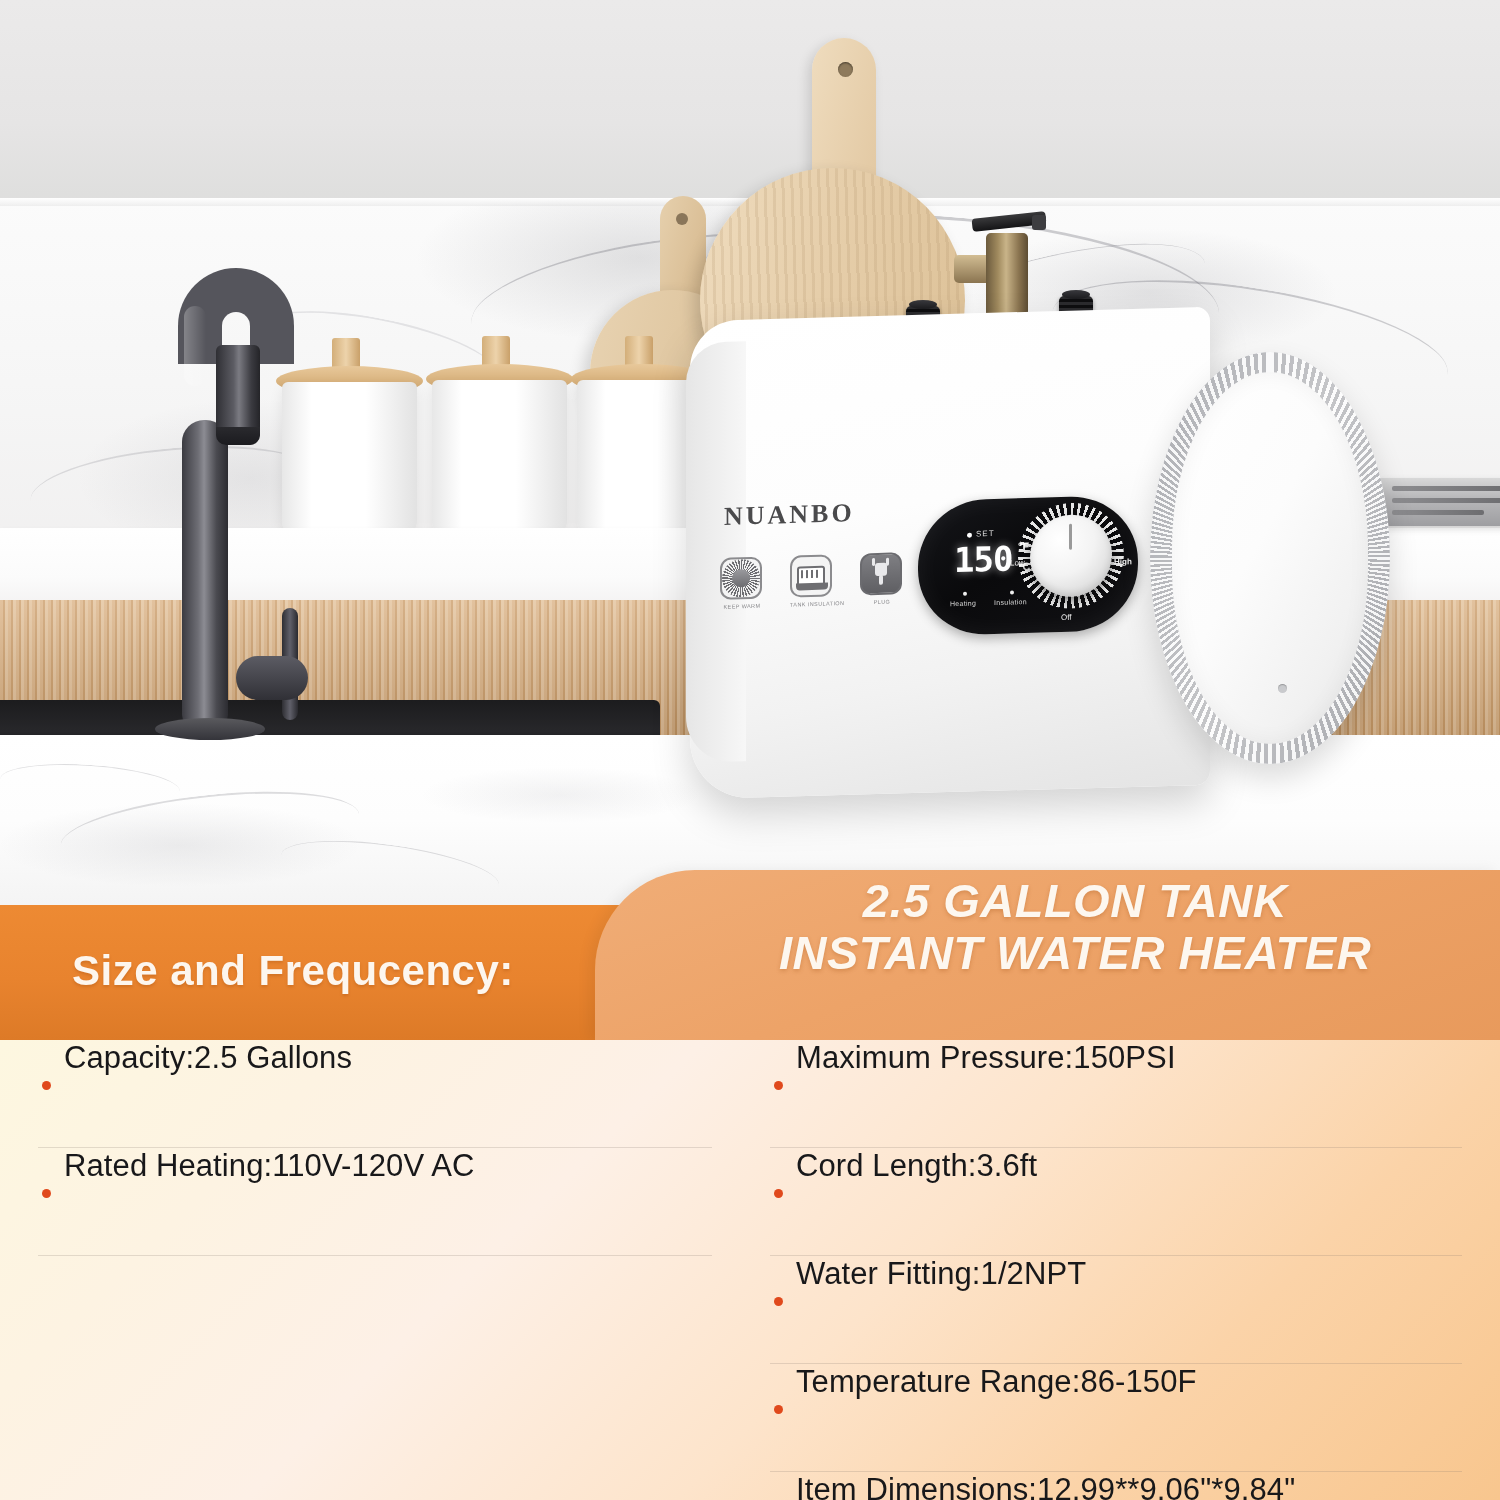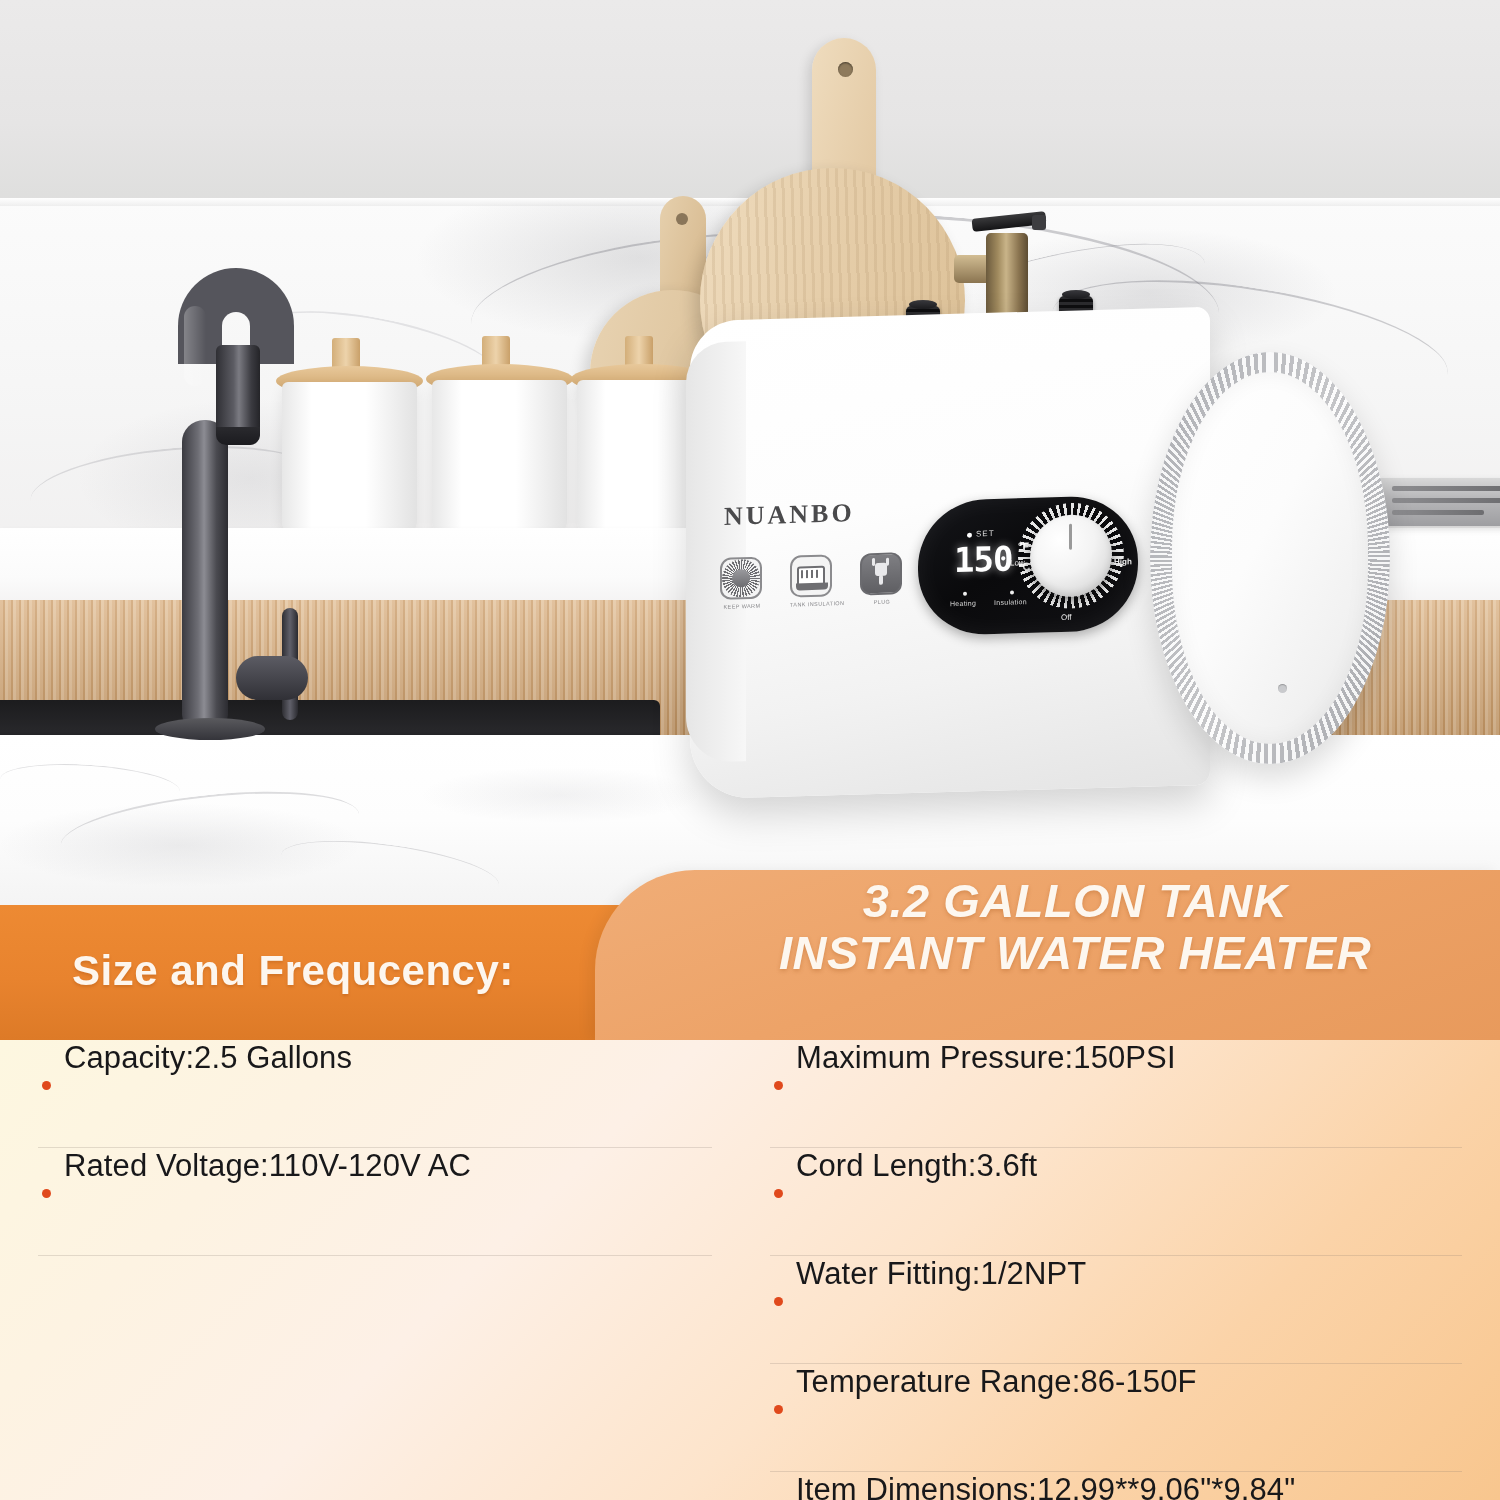--- a/index.html
+++ b/index.html
@@ -539,36 +539,36 @@
         <div class="heater-cap-dot"></div>
       </div>
     </div>
   </div>
 
   <div class="band">
     <div class="band-left"></div>
     <div class="band-right"></div>
     <div class="band-title">Size and Frequcency:</div>
     <div class="hero-title">
-      <span>3.2 GALLON TANK</span>
+      <span>2.5 GALLON TANK</span>
       <span class="l2">INSTANT WATER HEATER</span>
     </div>
   </div>
 
   <div class="specs">
     <div class="spec-cols">
 
       <div class="spec-col left">
         <div class="spec-item">
           <span class="spec-bullet"></span>
           <span class="spec-text">Capacity:2.5 Gallons</span>
         </div>
         <div class="spec-item">
           <span class="spec-bullet"></span>
-          <span class="spec-text">Rated Voltage:110V-120V AC</span>
+          <span class="spec-text">Rated Heating:110V-120V AC</span>
         </div>
       </div>
 
       <div class="spec-col right">
         <div class="spec-item">
           <span class="spec-bullet"></span>
           <span class="spec-text">Maximum Pressure:150PSI</span>
         </div>
         <div class="spec-item">
           <span class="spec-bullet"></span>

